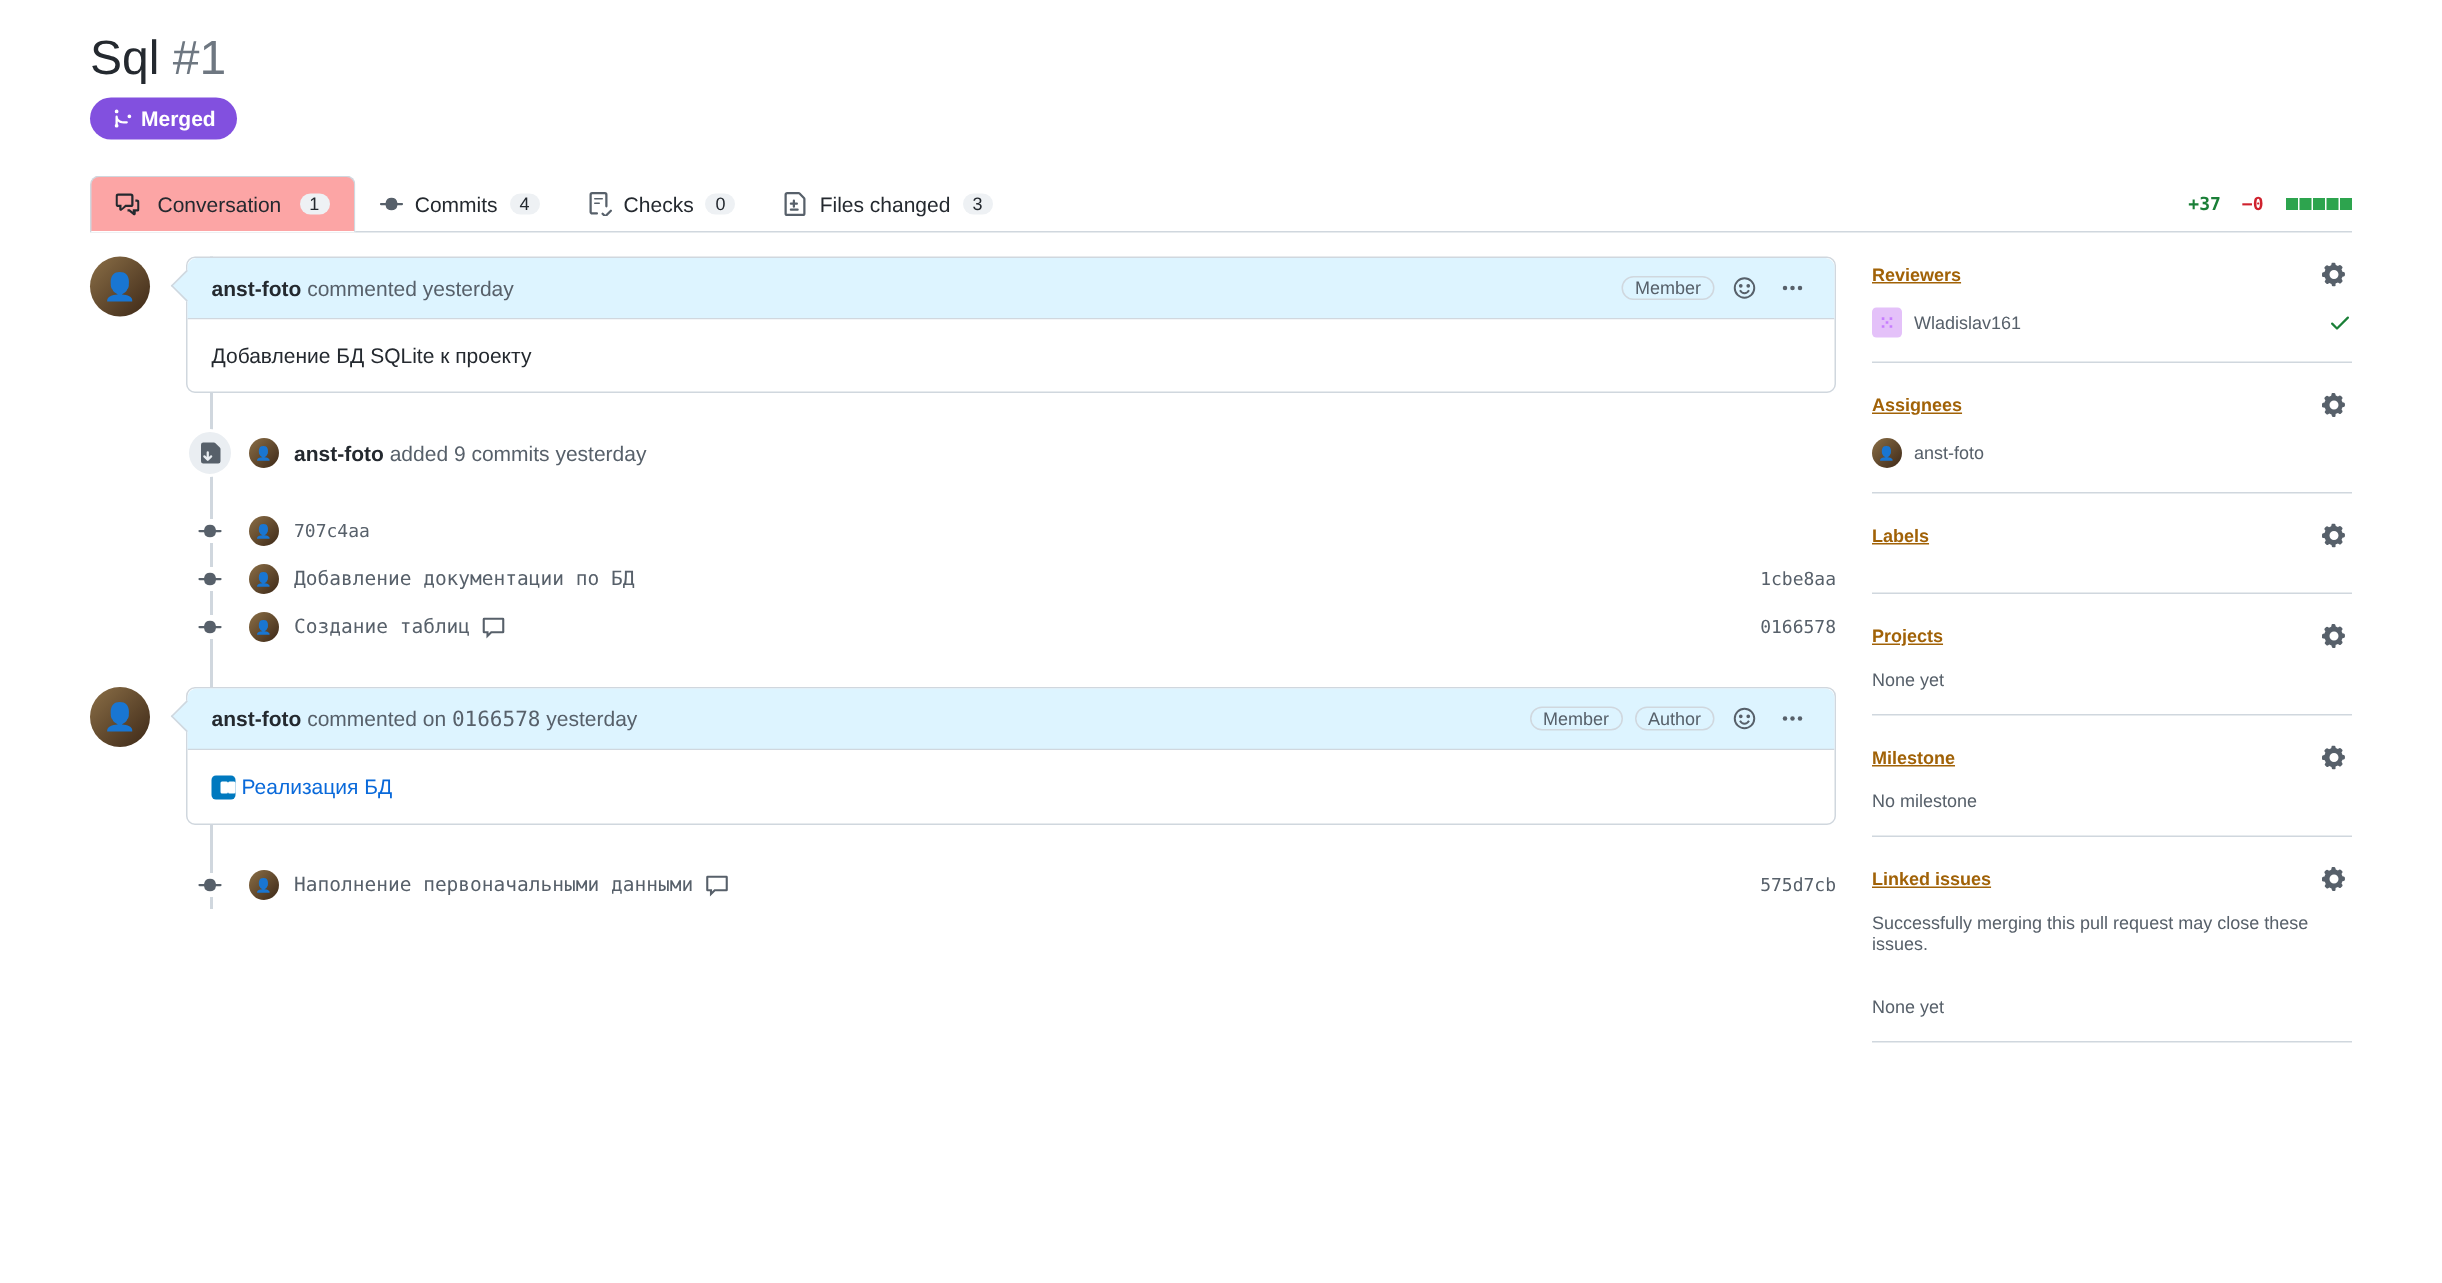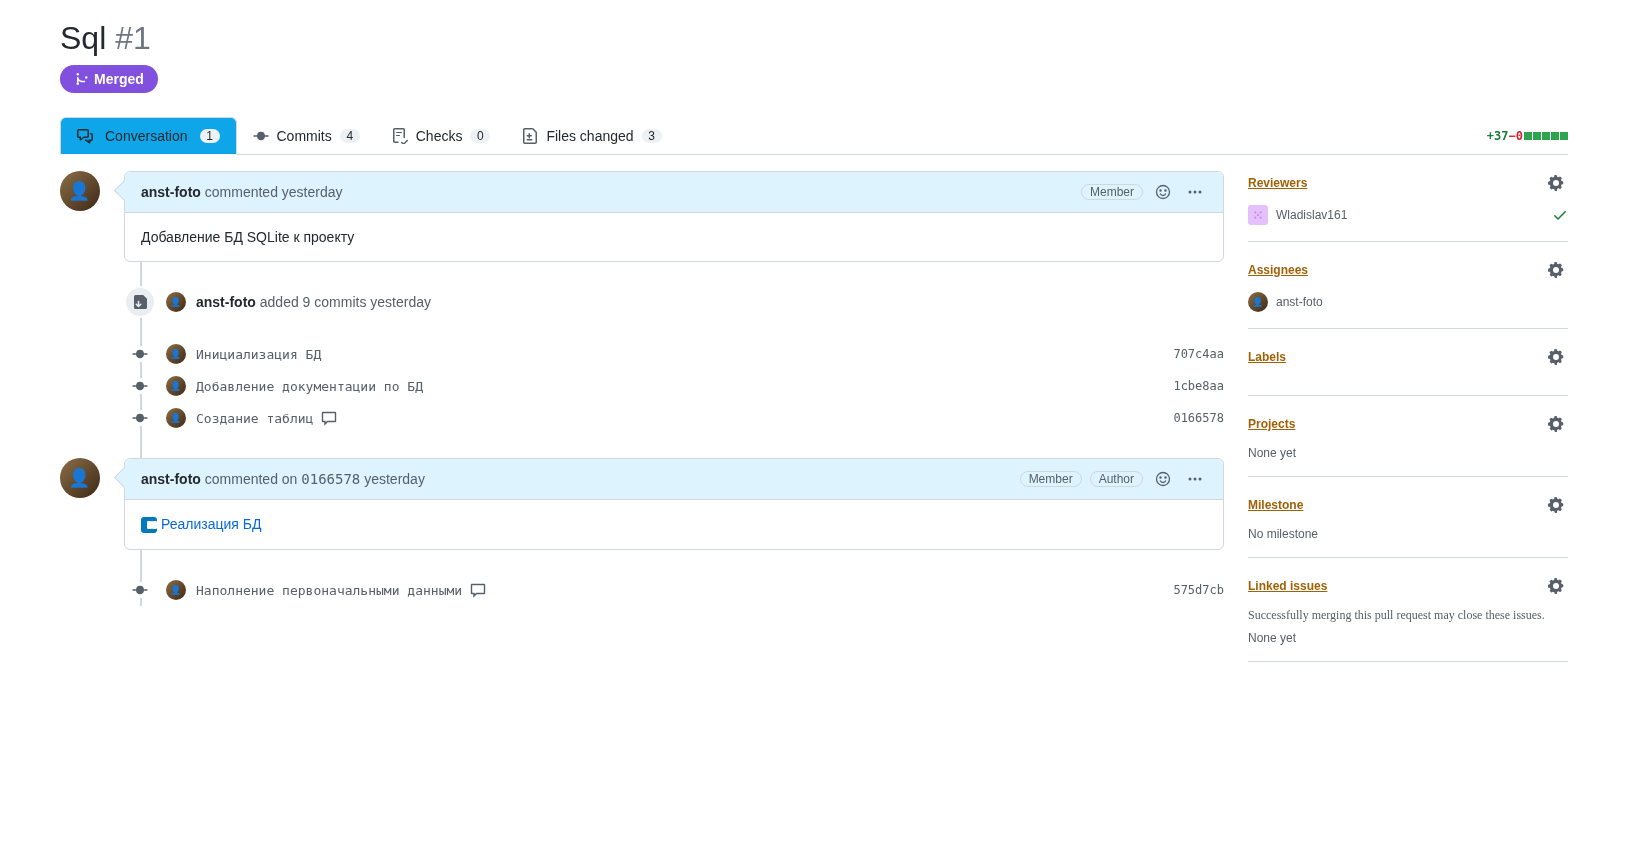--- a/index.html
+++ b/index.html
@@ -30,25 +30,25 @@
 .branch-tag {
   background:#ddf4ff; color:#0969da; padding:1px 6px; border-radius:6px; font-family:ui-monospace,monospace; font-size:12px;
 }
 .copy-icon svg { fill:#57606a; }
 .tabs {
   display:flex; border-bottom:1px solid #d0d7de; margin-bottom: 16px; align-items:center;
 }
 .tab {
   display:flex; align-items:center; gap:8px; padding:10px 16px; font-size:14px; color:#24292f; cursor:pointer;
 }
-.tab.selected { border:1px solid #d0d7de; border-bottom-color:#fff; border-radius:6px 6px 0 0; margin-bottom:-1px; background:#0ea5e9;gap:12px;}
+.tab.selected { border:1px solid #d0d7de; border-bottom-color:#fff; border-radius:6px 6px 0 0; margin-bottom:-1px; background:#fca5a5;gap:12px;}
 .counter {
   background:#eef1f4; color:#24292f; border-radius:999px; padding:0 6px; font-size:12px; min-width:20px; text-align:center;
 }
-.diff-stats { margin-left:auto; display:flex; align-items:center; gap:0; font-size:12px; font-family:ui-monospace,monospace;justify-content:center; }
+.diff-stats { margin-left:auto; display:flex; align-items:center; gap:14px; font-size:12px; font-family:ui-monospace,monospace;justify-content:center; }
 .diff-stats .add { color:#1a7f37; font-weight:600;}
 .diff-stats .del { color:#cf222e; font-weight:600;}
 .diff-block { width:8px; height:8px; display:inline-block; background:#2da44e; margin-left:1px;}
 .layout { display:flex; gap:24px; }
 .main { flex:1; min-width:0; }
 .sidebar { width:320px; flex-shrink:0; }
 .timeline { position:relative; margin-left:64px; }
 .timeline-line { position:absolute; left:16px; top:0; bottom:0; width:2px; background:#d0d7de; z-index:0;}
 .avatar {
   width:40px; height:40px; border-radius:50%;
@@ -215,21 +215,20 @@
     <div id="commits-list-1">
           <div class="commit-row">
       <div class="commit-dot">
               <div class="commit-dot-inner">
                 <svg width="16" height="16" viewBox="0 0 16 16" fill="#57606a">
                   <path d="M8 5.5a2.5 2.5 0 1 0 0 5 2.5 2.5 0 0 0 0-5zM4.04 8.75a4 4 0 0 0 7.92 0H15a.75.75 0 0 0 0-1.5h-3.04a4 4 0 0 0-7.92 0H1a.75.75 0 0 0 0 1.5h3.04z"></path>
                 </svg>
               </div>
             </div>
       <span class="avatar-sm">👤</span>
-      <span class="commit-msg">Инициализация БД</span>
       <span class="commit-sha">707c4aa</span>
           </div>
           <div class="commit-row">
       <div class="commit-dot">
               <div class="commit-dot-inner">
                 <svg width="16" height="16" viewBox="0 0 16 16" fill="#57606a">
                   <path d="M8 5.5a2.5 2.5 0 1 0 0 5 2.5 2.5 0 0 0 0-5zM4.04 8.75a4 4 0 0 0 7.92 0H15a.75.75 0 0 0 0-1.5h-3.04a4 4 0 0 0-7.92 0H1a.75.75 0 0 0 0 1.5h3.04z"></path>
                 </svg>
               </div>
             </div>
@@ -390,17 +389,17 @@
 
   <div class="sidebar-section">
     <div class="sidebar-head">
       <h3>Linked issues</h3>
       <span class="icon-btn">
             <svg width="16" height="16" viewBox="0 0 16 16" fill="#57606a">
               <path d="M8 0a1 1 0 0 1 .98.8l.18.9a6 6 0 0 1 1.46.6l.77-.5a1 1 0 0 1 1.27.12l.7.7a1 1 0 0 1 .13 1.27l-.5.77c.26.46.46.95.6 1.46l.9.18a1 1 0 0 1 .8.98v1a1 1 0 0 1-.8.98l-.9.18a6 6 0 0 1-.6 1.46l.5.77a1 1 0 0 1-.13 1.27l-.7.7a1 1 0 0 1-1.27.13l-.77-.5a6 6 0 0 1-1.46.6l-.18.9A1 1 0 0 1 8.5 16h-1a1 1 0 0 1-.98-.8l-.18-.9a6 6 0 0 1-1.46-.6l-.77.5a1 1 0 0 1-1.27-.13l-.7-.7a1 1 0 0 1-.13-1.27l.5-.77a6 6 0 0 1-.6-1.46l-.9-.18A1 1 0 0 1 0 8.5v-1a1 1 0 0 1 .8-.98l.9-.18a6 6 0 0 1 .6-1.46l-.5-.77a1 1 0 0 1 .13-1.27l.7-.7a1 1 0 0 1 1.27-.13l.77.5a6 6 0 0 1 1.46-.6l.18-.9A1 1 0 0 1 7.5 0h.5zM8 11a3 3 0 1 0 0-6 3 3 0 0 0 0 6z"></path>
             </svg>
           </span>
     </div>
-    <div class="sidebar-content" style="margin-bottom:8px;font-family:Liberation Serif, serif;">Successfully merging this pull request may close these issues.</div>
+    <div class="sidebar-content" style="margin-bottom:28px;">Successfully merging this pull request may close these issues.</div>
     <div class="sidebar-content">None yet</div>
   </div>
 </div>
 </div>
 
 </body></html>

